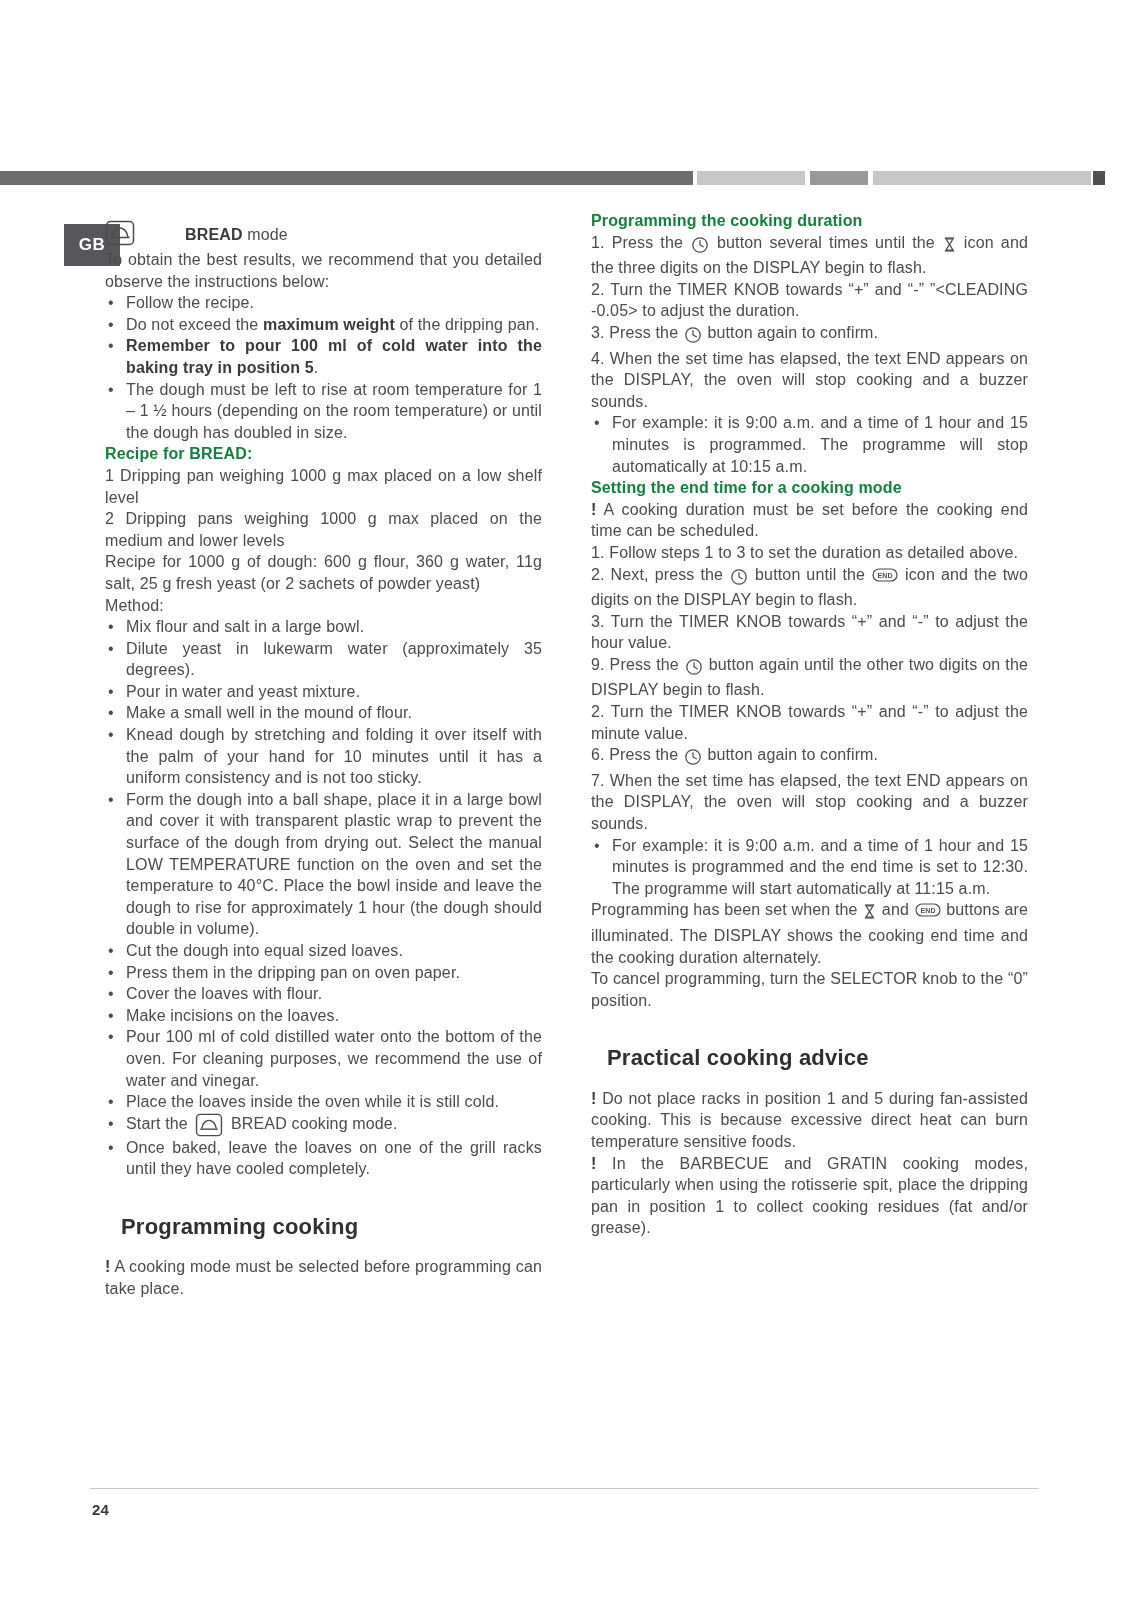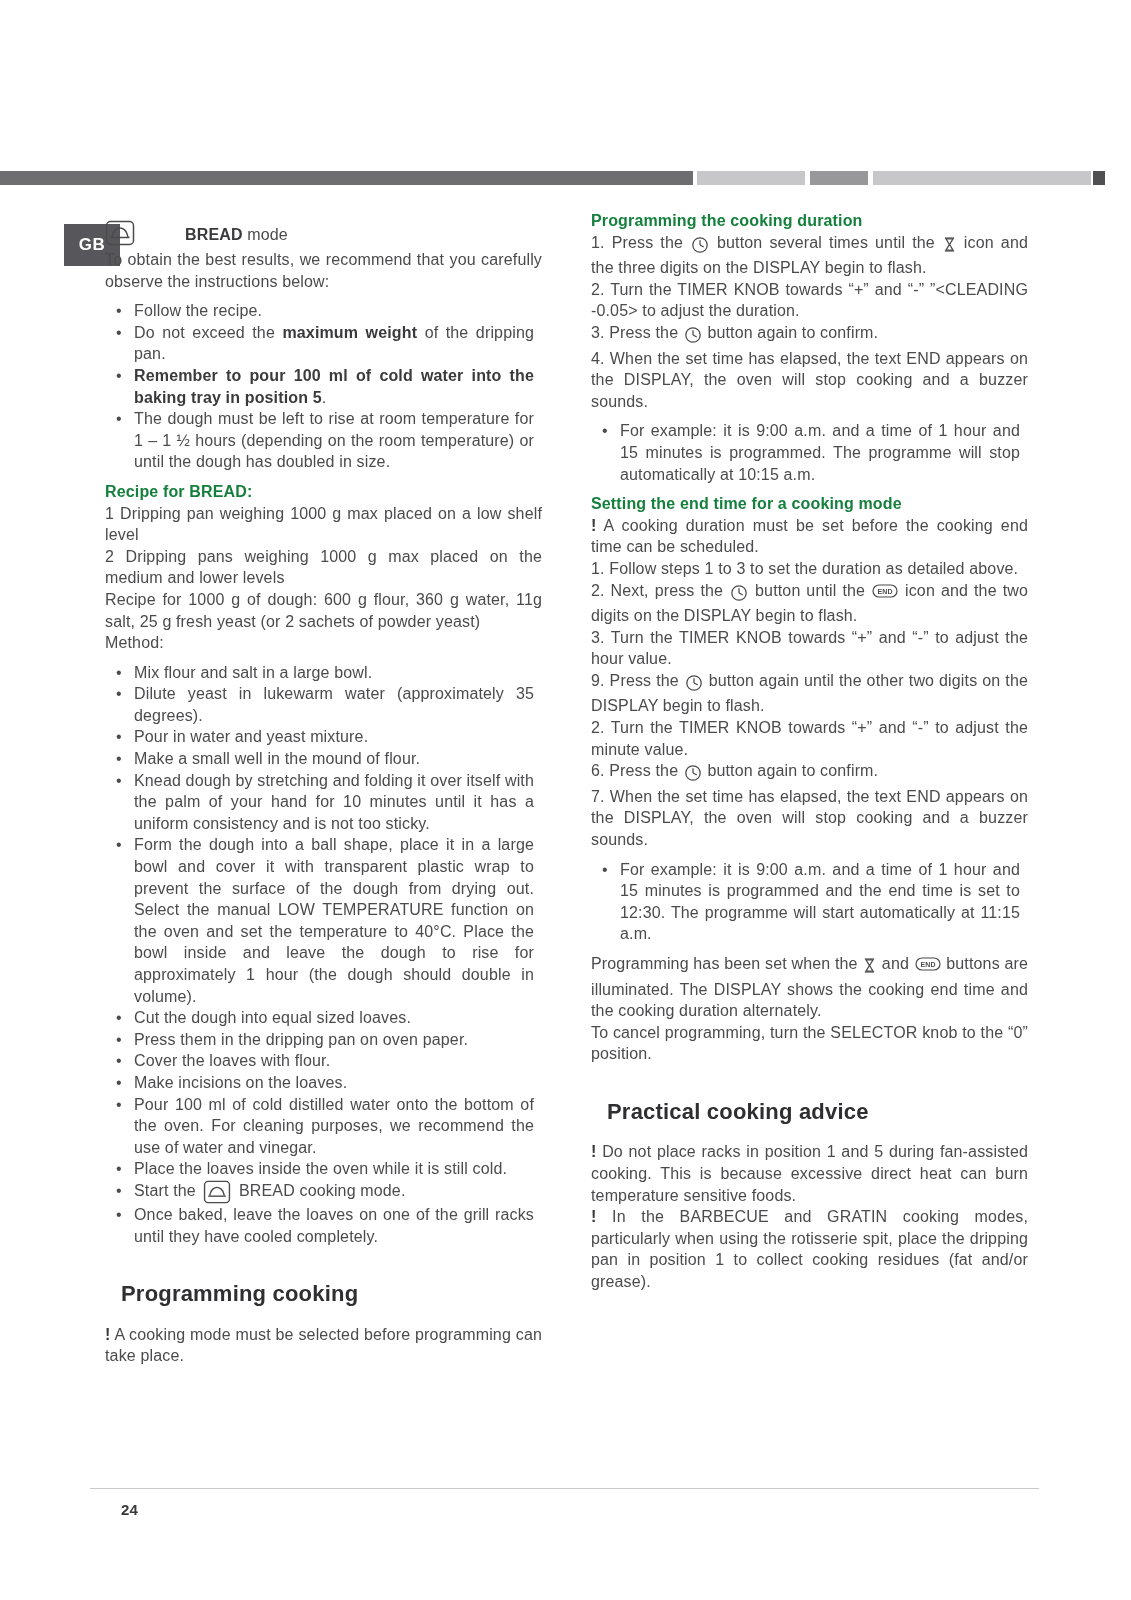--- a/index.html
+++ b/index.html
@@ -29,40 +29,40 @@
   .col { position:absolute; width:437px; text-align:justify; }
   .col-left  { left:105px; top:220px; }
   .col-right { left:591px; top:210px; }
 
   .col p { margin:0; }
   .b { font-weight:bold; color:#3a3a3c; }
   .subhead { font-weight:bold; color:#15803d; margin:0; }
   .bighead { font-weight:bold; color:#2f2f31; font-size:22px; line-height:1.2;
              letter-spacing:0.2px; margin:16px; text-align:left; }
 
-  ul.bullets { list-style:none; margin:8px; padding:0; }
+  ul.bullets { list-style:none; margin:0; padding:0; }
   ul.bullets li { position:relative; padding-left:21px; margin:0; }
   ul.bullets li::before { content:"\2022"; position:absolute; left:3px; top:0; }
 
   .gap6  { margin-top:6px; }
   .gap24 { margin-top:24px; }
   .gap28 { margin-top:28px; }
   .gap34 { margin-top:34px; }
 
   .mode-heading { display:flex; align-items:flex-end; gap:7px; margin-bottom:3px; text-align:left; }
   .mode-heading .txt { font-size:16px;margin-left:43px; }
 
   .icon { display:inline-block; color:#4b4b4d; }
   .icon svg { display:block; }
   .inl { vertical-align:-4px; margin:0 1px; }
   .inl svg { display:inline-block; vertical-align:top; }
   .bread-inline { vertical-align:-8px; margin:0 3px; }
 
   .footer-rule { position:absolute; left:90px; right:92px; top:1488px; border-top:1px solid #c9c9c9; }
-  .page-number { position:absolute; left:121px; top:1500px; font-weight:bold; color:#3a3a3c; font-size:15px; }
+  .page-number { position:absolute; left:92px; top:1500px; font-weight:bold; color:#3a3a3c; font-size:15px; }
 </style>
 </head>
 <body>
 
 <div class="topbar">
   <div class="seg seg1"></div>
   <div class="seg seg2"></div>
   <div class="seg seg3"></div>
   <div class="seg seg4"></div>
   <div class="seg seg5"></div>
@@ -76,21 +76,21 @@
     <span class="icon">
       <svg width="30" height="26" viewBox="0 0 30 26" fill="none" stroke="currentColor" stroke-width="1.5">
         <rect x="1.5" y="1.5" width="27" height="23" rx="4"></rect>
         <path d="M7,17 C8,10 12.5,8 15,8 C17.5,8 22,10 23,17"></path>
         <path d="M5.5,17.5 H24.5"></path>
       </svg>
     </span>
     <span class="txt"><span class="b">BREAD</span><span> mode</span></span>
   </div>
 
-  <p>To obtain the best results, we recommend that you carefully observe the instructions below:</p>
+  <p>To obtain the best results, we recommend that you detailed observe the instructions below:</p>
 
   <ul class="bullets">
     <li><span>Follow the recipe.</span></li>
     <li><span>Do not exceed the </span><span class="b">maximum weight</span><span> of the dripping pan.</span></li>
     <li><span class="b">Remember to pour 100 ml of cold water into the baking tray in position 5</span><span>.</span></li>
     <li><span>The dough must be left to rise at room temperature for 1 – 1 ½ hours (depending on the room temperature) or until the dough has doubled in size.</span></li>
   </ul>
 
   <p class="subhead gap28">Recipe for BREAD:</p>
   <p>1 Dripping pan weighing 1000 g max placed on a low shelf level</p>

